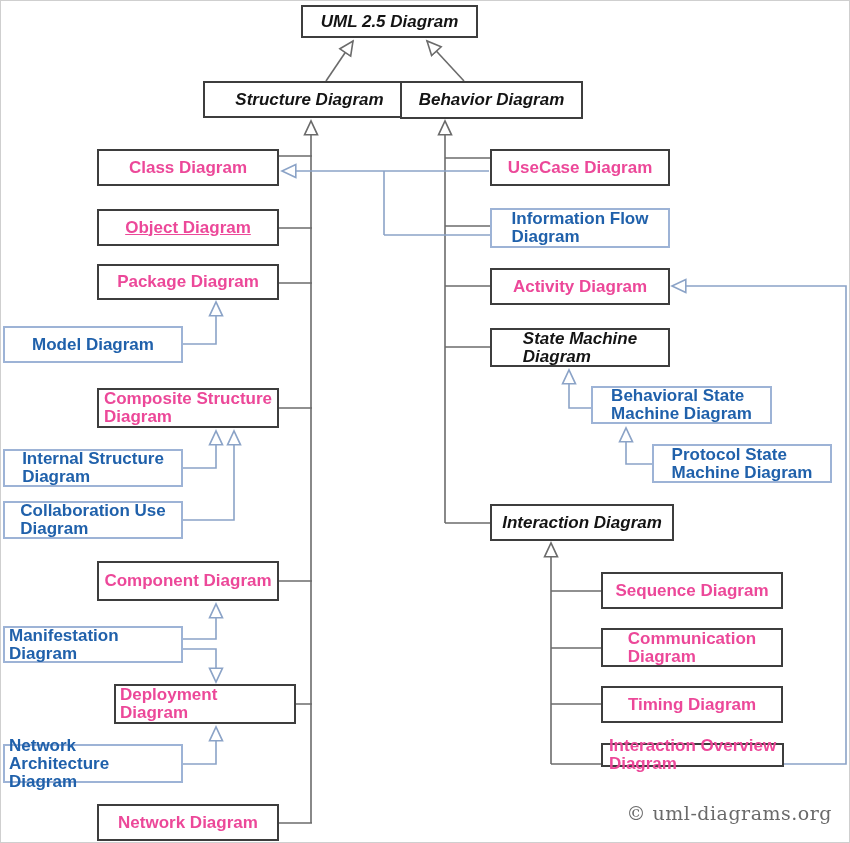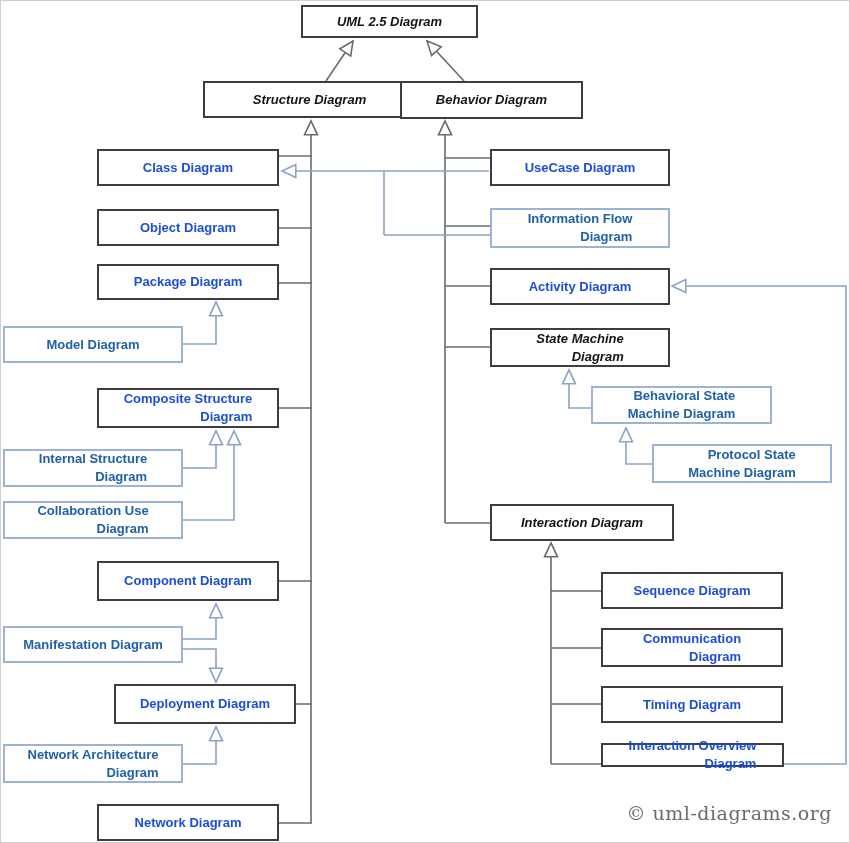--- a/index.html
+++ b/index.html
@@ -10,29 +10,29 @@
     background:#ffffff;
     border:1px solid #cfcfcf;
     font-family:"Liberation Sans", sans-serif;
     overflow:hidden;
   }
   #wires{position:absolute;left:0;top:0;width:850px;height:843px;}
   .node{
     position:absolute;
     box-sizing:border-box;
     display:flex;align-items:center;justify-content:center;
-    text-align:right;
+    text-align:left;
     background:#ffffff;
     font-weight:bold;
-    font-size:13px;
+    font-size:17px;
     line-height:18px;
     white-space:pre-line;
     padding:1px 4px;
   }
-  .node.concrete{border:2px solid #3d3d3d;color:#1d4ed8;}
+  .node.concrete{border:2px solid #3d3d3d;color:#ec4899;}
   .node.abstract{border:2px solid #3d3d3d;color:#141414;font-style:italic;}
   .node.unofficial{border:2px solid #9db3d6;color:#2061ab;}
   #copyright{
     position:absolute;
     right:17px;top:801px;
     font-family:"DejaVu Serif", serif;
     font-size:19px;
     letter-spacing:0.5px;
     color:#6a6a6a;
   }
@@ -93,21 +93,21 @@
       <polyline points="651,463 625,463 625,427" marker-end="url(#tri-blue)"></polyline>
       <polyline points="783,763 845,763 845,285 671,285" marker-end="url(#tri-blue)"></polyline>
     </g>
   </svg>
 
   <div id="nodes">
       <div class="node abstract" style="left: 300px; top: 4px; width: 177px; height: 33px;">UML 2.5 Diagram</div>
       <div class="node abstract" style="left: 202px; top: 80px; width: 213px; height: 37px;">Structure Diagram</div>
       <div class="node abstract" style="left: 399px; top: 80px; width: 183px; height: 38px;">Behavior Diagram</div>
       <div class="node concrete" style="left: 96px; top: 148px; width: 182px; height: 37px;">Class Diagram</div>
-      <div class="node concrete" style="left: 96px; top: 208px; width: 182px; height: 37px;">Object Diagram</div>
+      <div class="node concrete" style="left: 96px; top: 208px; width: 182px; height: 37px; text-decoration: underline;">Object Diagram</div>
       <div class="node concrete" style="left: 96px; top: 263px; width: 182px; height: 36px;">Package Diagram</div>
       <div class="node unofficial" style="left: 2px; top: 325px; width: 180px; height: 37px;">Model Diagram</div>
       <div class="node concrete" style="left: 96px; top: 387px; width: 182px; height: 40px;">Composite Structure
 Diagram</div>
       <div class="node unofficial" style="left: 2px; top: 448px; width: 180px; height: 38px;">Internal Structure
 Diagram</div>
       <div class="node unofficial" style="left: 2px; top: 500px; width: 180px; height: 38px;">Collaboration Use
 Diagram</div>
       <div class="node concrete" style="left: 96px; top: 560px; width: 182px; height: 40px;">Component Diagram</div>
       <div class="node unofficial" style="left: 2px; top: 625px; width: 180px; height: 37px;">Manifestation Diagram</div>

